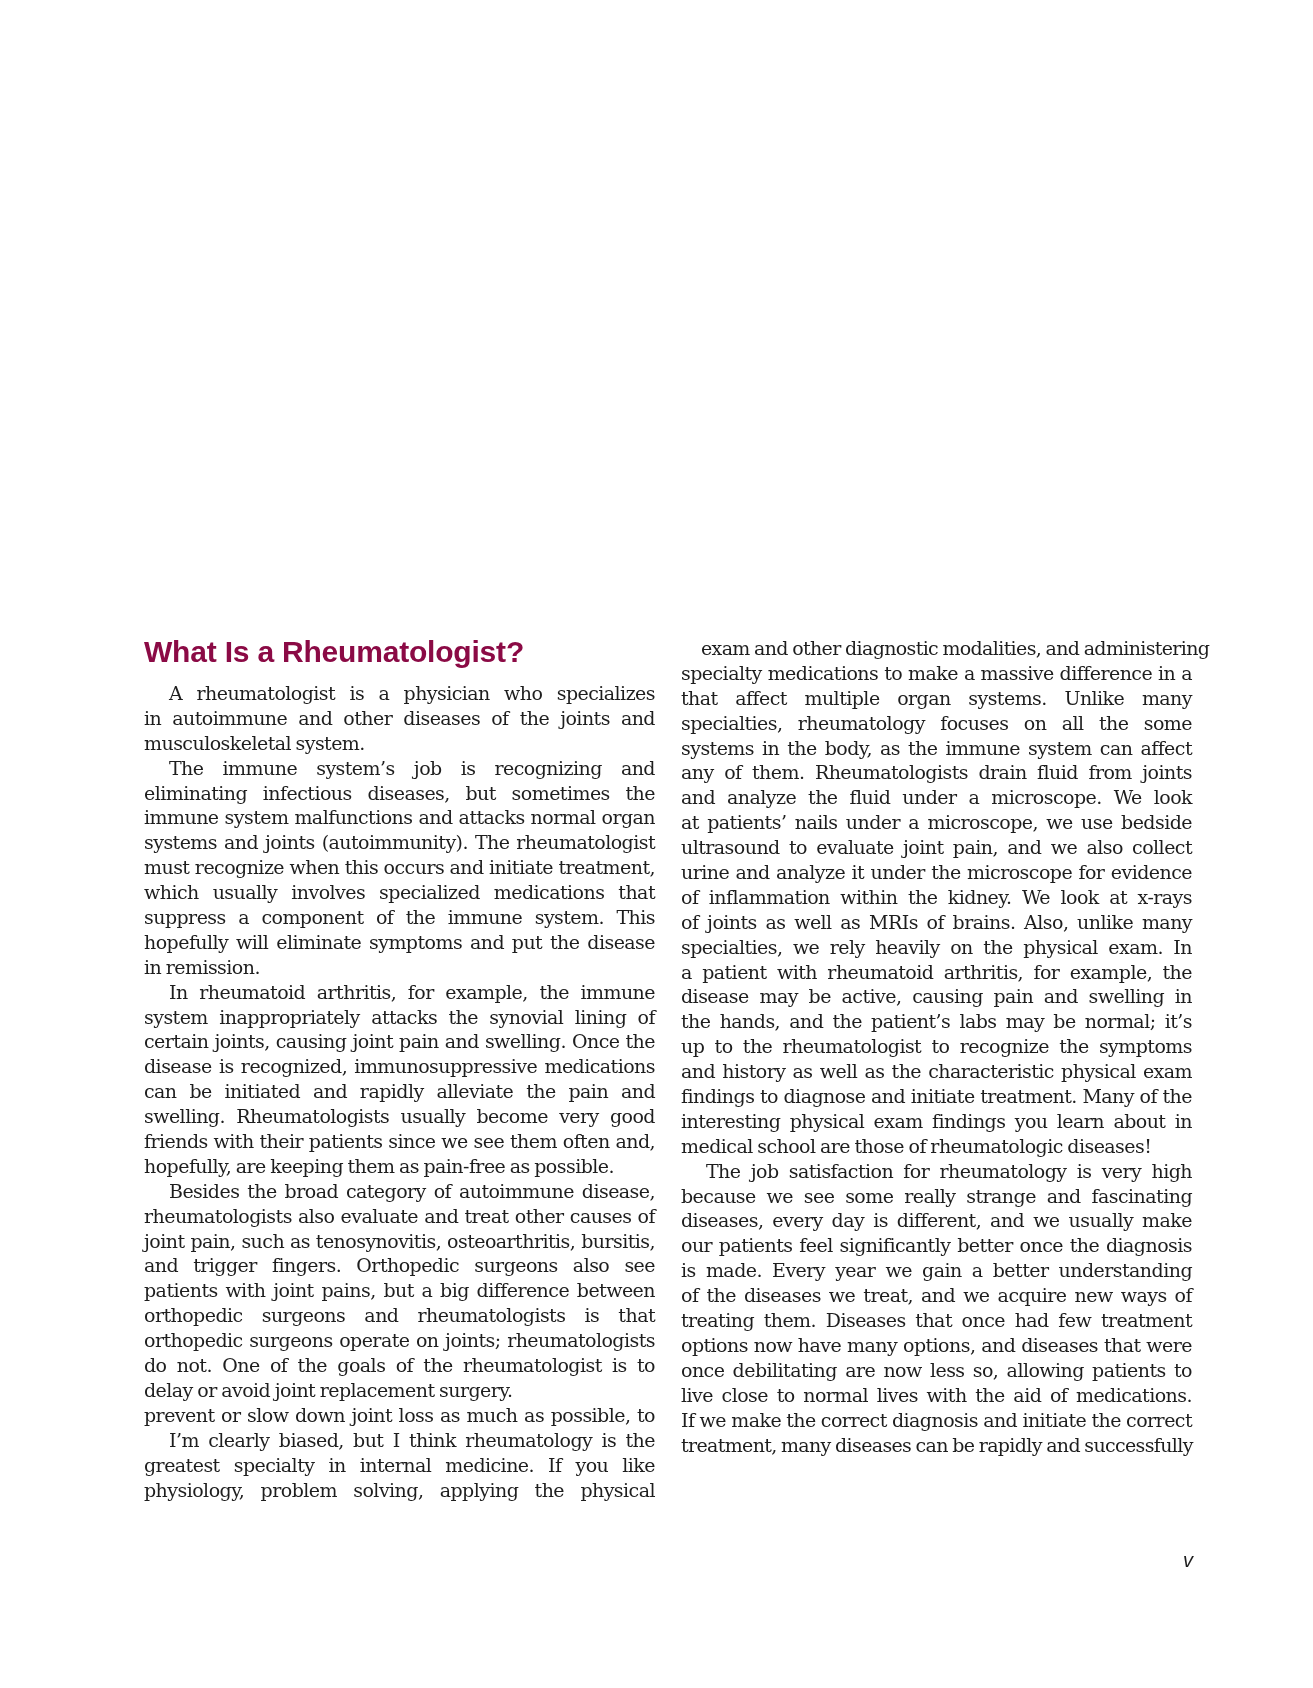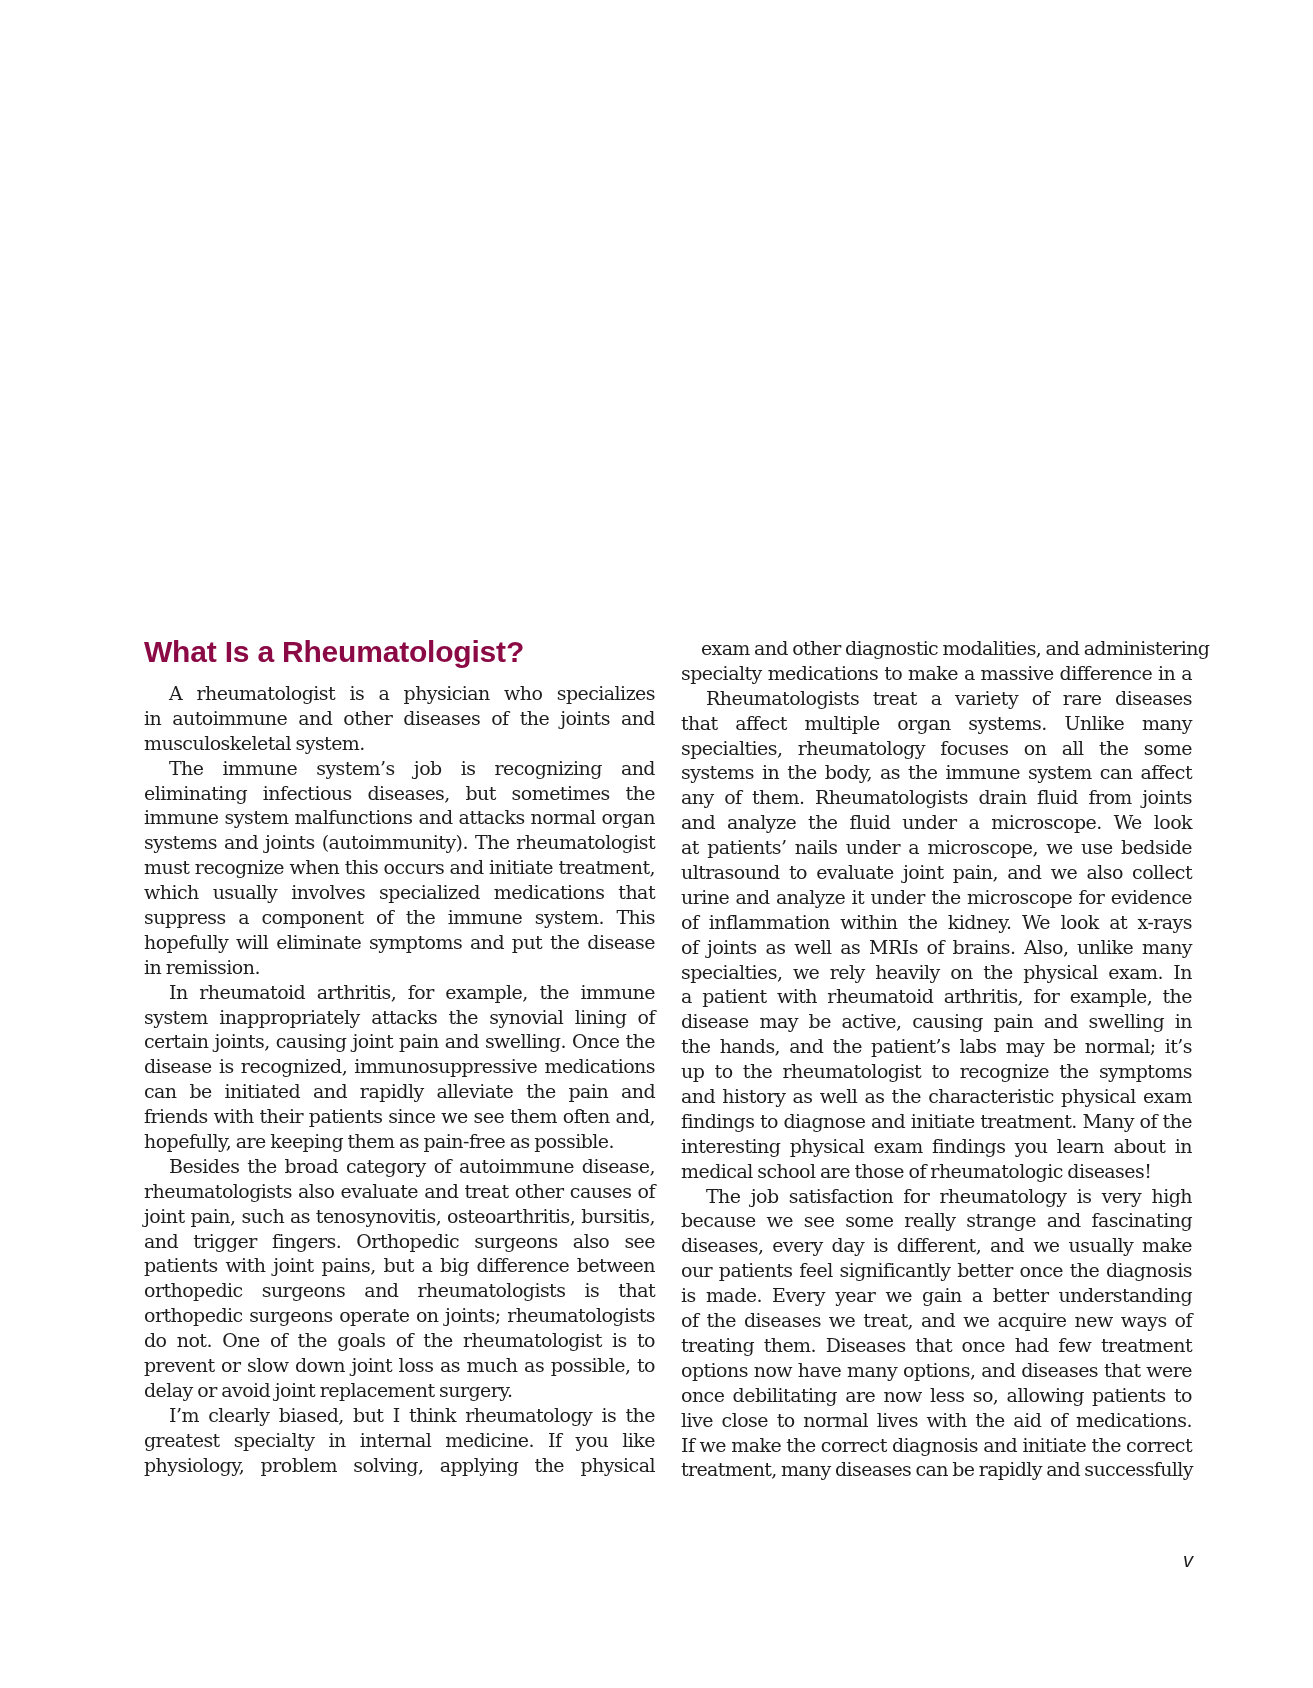--- a/index.html
+++ b/index.html
@@ -41,40 +41,40 @@
       <span class="line">must recognize when this occurs and initiate treatment,</span>
       <span class="line">which usually involves specialized medications that</span>
       <span class="line">suppress a component of the immune system. This</span>
       <span class="line">hopefully will eliminate symptoms and put the disease</span>
       <span class="line last">in remission.</span>
       <span class="line indent">In rheumatoid arthritis, for example, the immune</span>
       <span class="line">system inappropriately attacks the synovial lining of</span>
       <span class="line">certain joints, causing joint pain and swelling. Once the</span>
       <span class="line">disease is recognized, immunosuppressive medications</span>
       <span class="line">can be initiated and rapidly alleviate the pain and</span>
+      <span class="line">swelling. Rheumatologists usually become very good</span>
       <span class="line">friends with their patients since we see them often and,</span>
       <span class="line last">hopefully, are keeping them as pain-free as possible.</span>
       <span class="line indent">Besides the broad category of autoimmune disease,</span>
       <span class="line">rheumatologists also evaluate and treat other causes of</span>
       <span class="line">joint pain, such as tenosynovitis, osteoarthritis, bursitis,</span>
       <span class="line">and trigger fingers. Orthopedic surgeons also see</span>
       <span class="line">patients with joint pains, but a big difference between</span>
       <span class="line">orthopedic surgeons and rheumatologists is that</span>
       <span class="line">orthopedic surgeons operate on joints; rheumatologists</span>
       <span class="line">do not. One of the goals of the rheumatologist is to</span>
+      <span class="line last">delay or avoid joint replacement surgery.</span>
       <span class="line">prevent or slow down joint loss as much as possible, to</span>
-      <span class="line last">delay or avoid joint replacement surgery.</span>
       <span class="line indent">I’m clearly biased, but I think rheumatology is the</span>
       <span class="line">greatest specialty in internal medicine. If you like</span>
       <span class="line">physiology, problem solving, applying the physical</span>
     </div>
   <div class="col col-right">
       <span class="line" style="letter-spacing: -0.65px; margin-left: 20px;">exam and other diagnostic modalities, and administering</span>
       <span class="line">specialty medications to make a massive difference in a</span>
-      <span class="line indent">Rheumatologists treat a variety of rare diseases</span>
       <span class="line">that affect multiple organ systems. Unlike many</span>
       <span class="line">specialties, rheumatology focuses on all the some</span>
       <span class="line">systems in the body, as the immune system can affect</span>
       <span class="line">any of them. Rheumatologists drain fluid from joints</span>
       <span class="line">and analyze the fluid under a microscope. We look</span>
       <span class="line">at patients’ nails under a microscope, we use bedside</span>
       <span class="line">ultrasound to evaluate joint pain, and we also collect</span>
       <span class="line">urine and analyze it under the microscope for evidence</span>
       <span class="line">of inflammation within the kidney. We look at x-rays</span>
       <span class="line">of joints as well as MRIs of brains. Also, unlike many</span>

